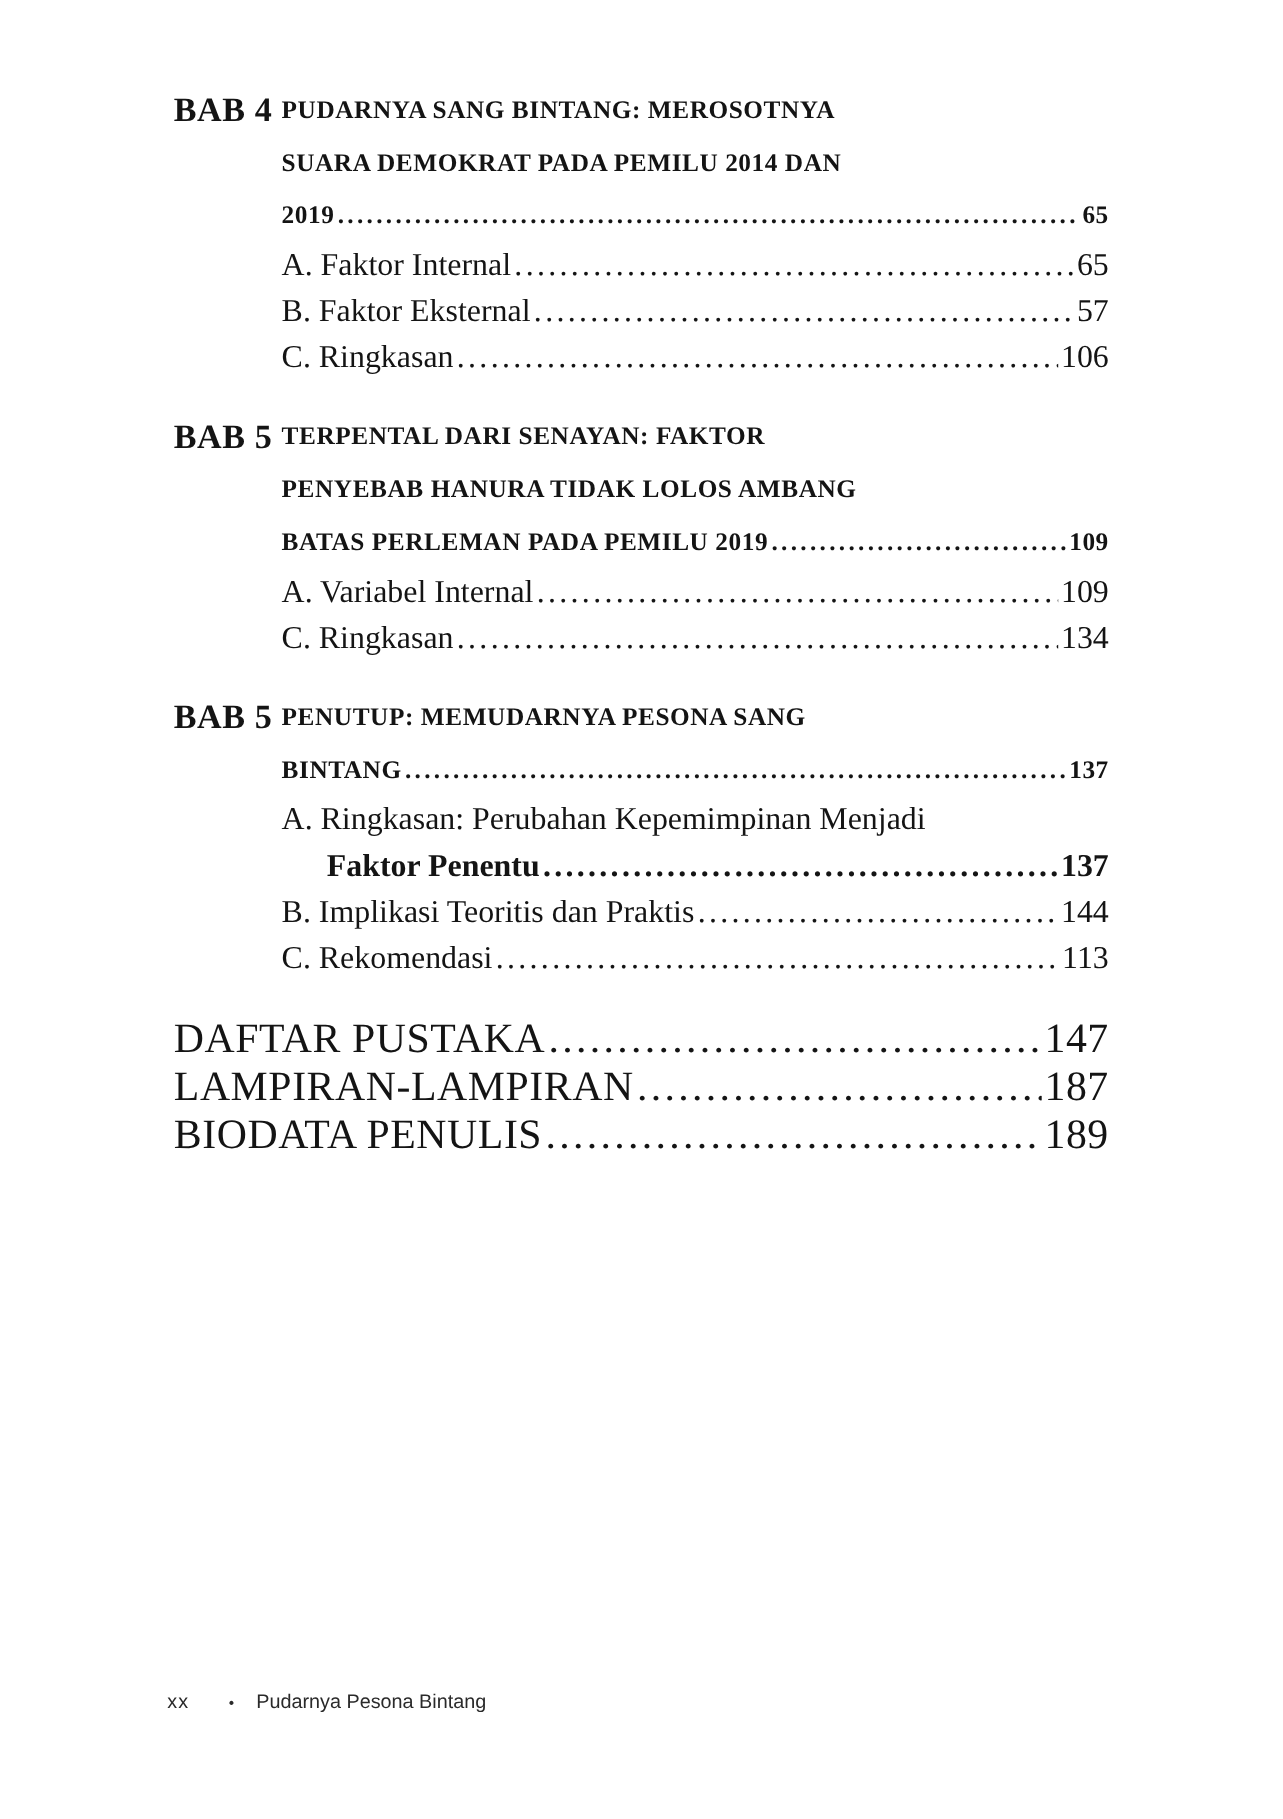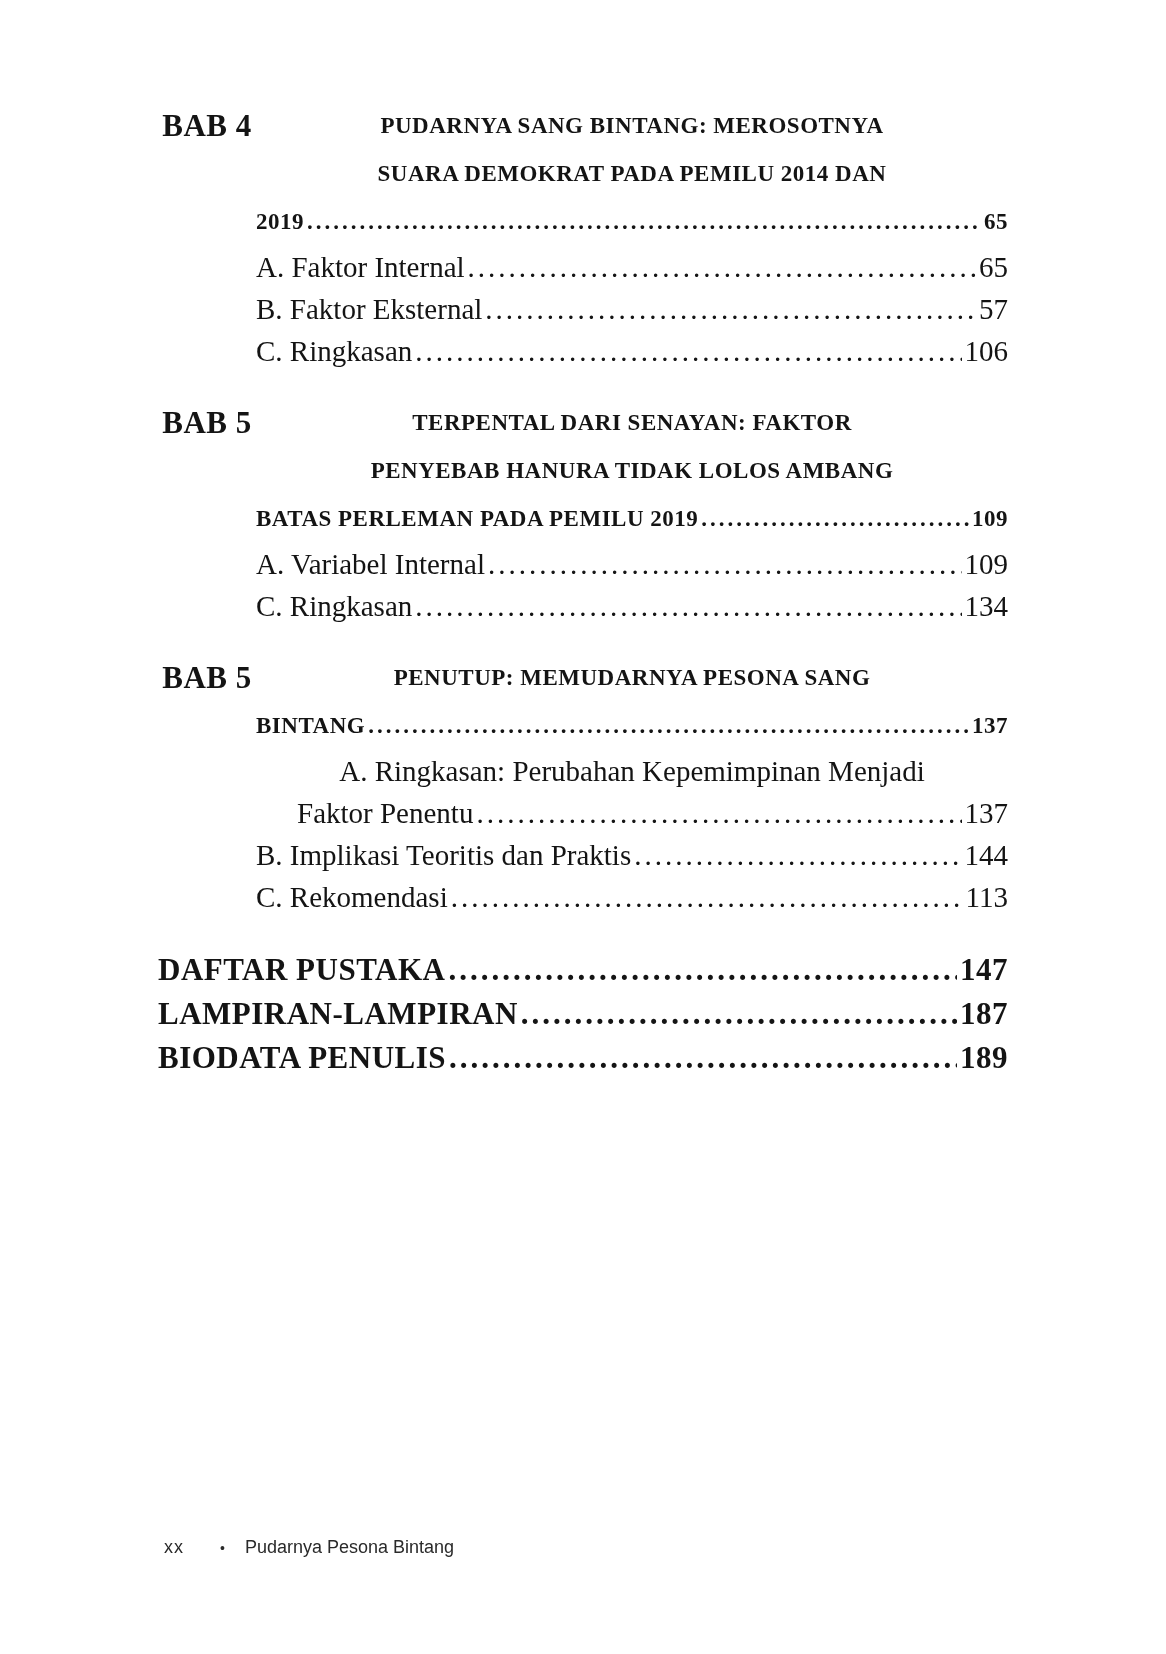--- a/index.html
+++ b/index.html
@@ -9,23 +9,22 @@
   }
   .page {
     position: relative;
     width: 1166px;
     height: 1654px;
     margin: 0 auto;
     background: #ffffff;
     color: #141414;
     font-family: "Liberation Serif", "DejaVu Serif", serif;
     box-sizing: border-box;
-    padding: 102px 158px 0 158px;
+    padding: 76px 158px 0 158px;
     overflow: hidden;
-    text-align: center;
   }
   .toc-row {
     display: flex;
     align-items: baseline;
   }
   .row-text { white-space: nowrap; }
   .dots {
     flex: 1 1 auto;
     overflow: hidden;
     white-space: nowrap;
@@ -52,33 +51,33 @@
   .title-line {
     font-weight: bold;
     font-size: 23px;
     line-height: 48px;
     letter-spacing: 0.5px;
   }
   .item {
     font-size: 29px;
     line-height: 42px;
   }
-  .item-wrap { padding-left: 41px; }
+  .item-wrap { padding-left: 41px; font-weight: bold; }
 
   .back-matter { margin-top: 30px; }
   .back-row {
-    font-weight: bold;
-    font-size: 31px;
+    font-weight: normal;
+    font-size: 38px;
     line-height: 44px;
     letter-spacing: 0.5px;
   }
 
   .footer {
     position: absolute;
-    left: 164px;
+    left: 152px;
     top: 1537px;
     display: flex;
     align-items: baseline;
     font-family: "Liberation Sans", "DejaVu Sans", sans-serif;
     font-size: 18px;
     color: #2a2a2a;
   }
   .footer .folio { letter-spacing: 1px; }
   .footer .bullet {
     margin: 0 20px 0 36px;

